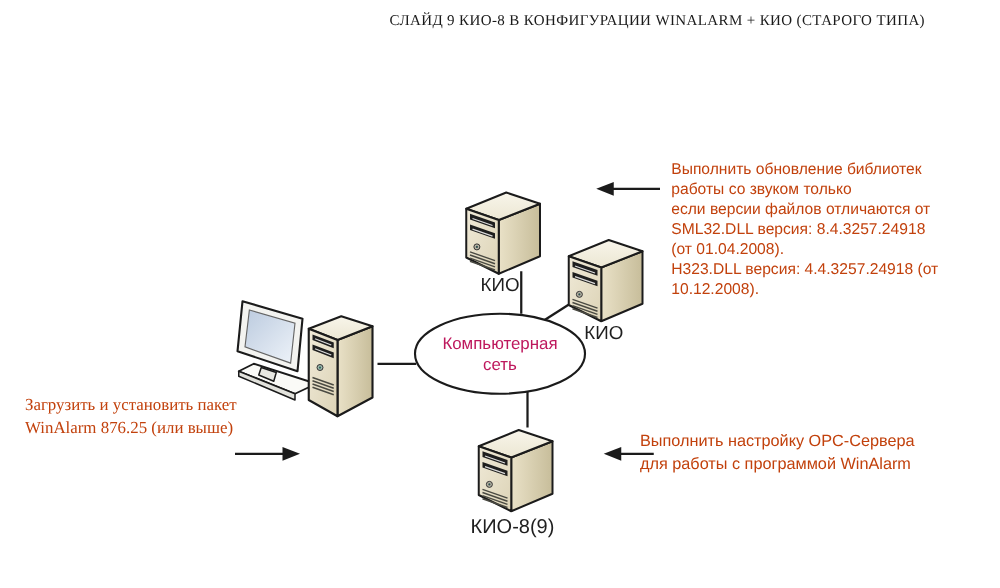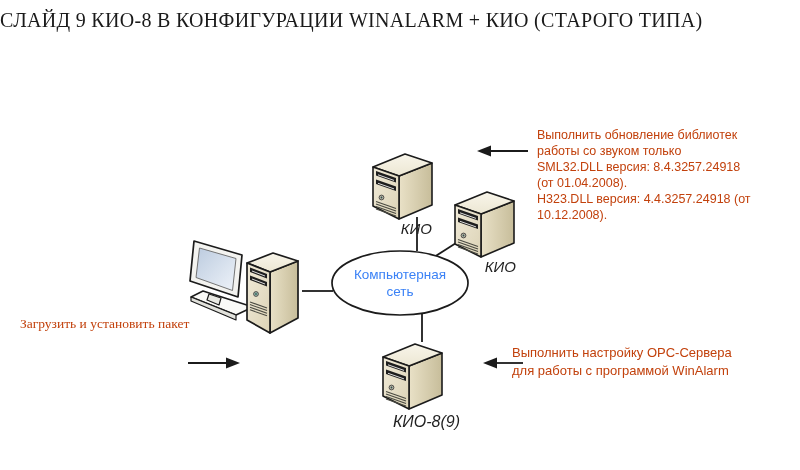--- a/index.html
+++ b/index.html
@@ -1,32 +1,32 @@
 <!DOCTYPE html>
 <html><head>
 <meta charset="utf-8">
 <style>
   html,body{margin:0;padding:0;background:#fff;}
   #canvas{
     position:relative;width:800px;height:470px;background:#ffffff;
     font-family:"Liberation Sans",sans-serif;color:#222;overflow:hidden;
   }
   .title{
-    position:absolute;top:9px;left:0;width:740px;text-align:left;
-    font-family:"Liberation Serif",serif;font-size:20px;letter-spacing:.3px;color:#1a1a1a;
+    position:absolute;top:9px;left:0;width:740px;text-align:right;
+    font-family:"Liberation Serif",serif;font-size:12px;letter-spacing:.3px;color:#1a1a1a;
     white-space:nowrap;
   }
   .svg-layer{position:absolute;left:0;top:0;width:800px;height:470px;}
   .icon{position:absolute;}
   .node-label{
-    position:absolute;text-align:right;font-size:15px;color:#1f1f1f;white-space:nowrap;font-style:italic;
+    position:absolute;text-align:center;font-size:15px;color:#1f1f1f;white-space:nowrap;
   }
   .net-label{
     position:absolute;left:332px;top:266px;width:136px;text-align:center;
-    font-size:13.5px;line-height:17px;color:#3b82f6;
+    font-size:13.5px;line-height:17px;color:#be185d;
   }
   .ann{position:absolute;color:#c2410c;}
   .ann div{white-space:nowrap;}
   .ann-update{left:537px;top:127px;font-size:12.5px;line-height:16px;}
   .ann-install{left:20px;top:315px;font-size:13.5px;line-height:17.5px;font-family:Liberation Serif, serif;}
   .ann-opc{left:512px;top:344px;font-size:13px;line-height:17.5px;}
 </style>
 </head>
 <body>
 
@@ -132,28 +132,30 @@
   <div class="node-label" style="left:360px;top:413px;width:100px;font-size:16px">КИО-8(9)</div>
 
   <div class="net-label">
     <div>Компьютерная</div>
     <div>сеть</div>
   </div>
 
   <div class="ann ann-update">
     <div>Выполнить обновление библиотек</div>
     <div>работы со звуком только</div>
+    <div>если версии файлов отличаются от</div>
     <div>SML32.DLL версия: 8.4.3257.24918</div>
     <div>(от 01.04.2008).</div>
     <div>H323.DLL версия: 4.4.3257.24918 (от</div>
     <div>10.12.2008).</div>
   </div>
 
   <div class="ann ann-install">
     <div>Загрузить и установить пакет</div>
+    <div>WinAlarm 876.25 (или выше)</div>
   </div>
 
   <div class="ann ann-opc">
     <div>Выполнить настройку OPC-Сервера</div>
     <div>для работы с программой WinAlarm</div>
   </div>
 
 </div>
 
 </body></html>

